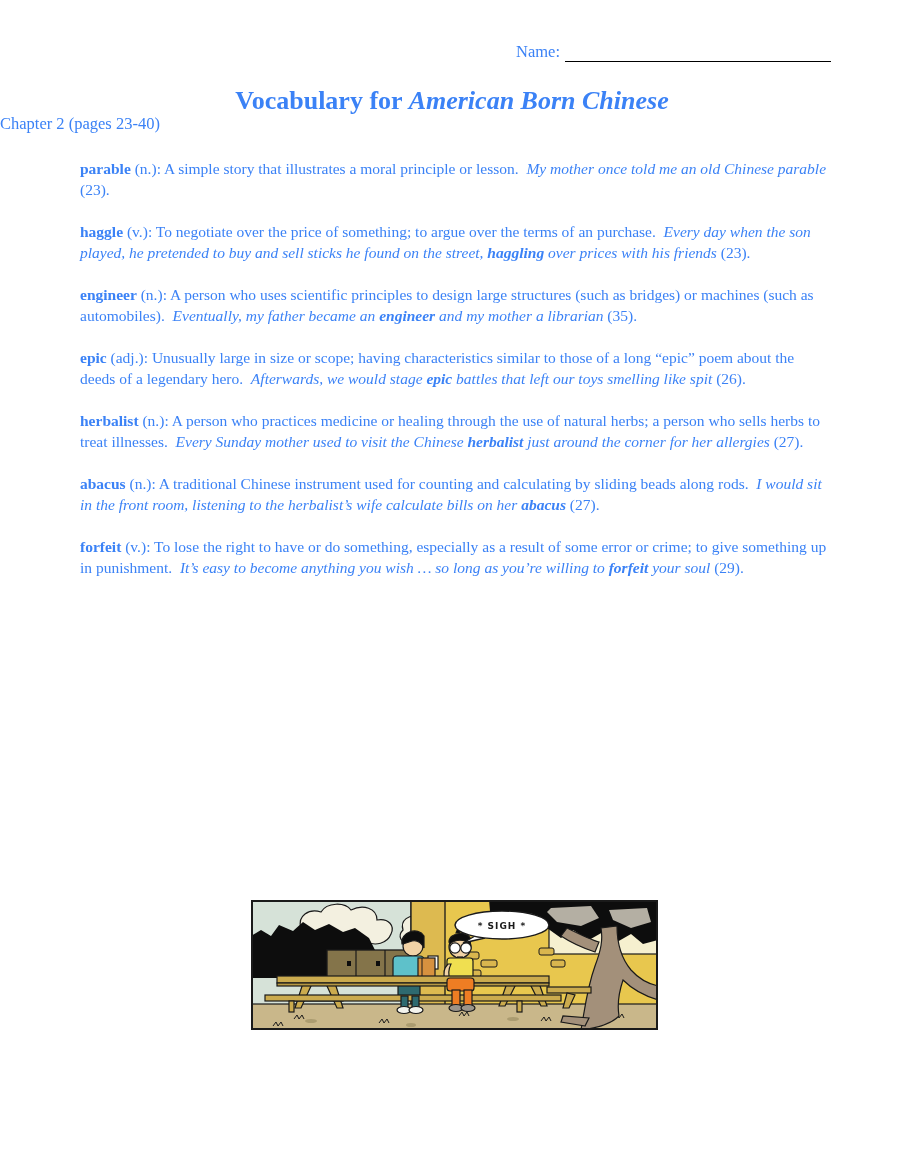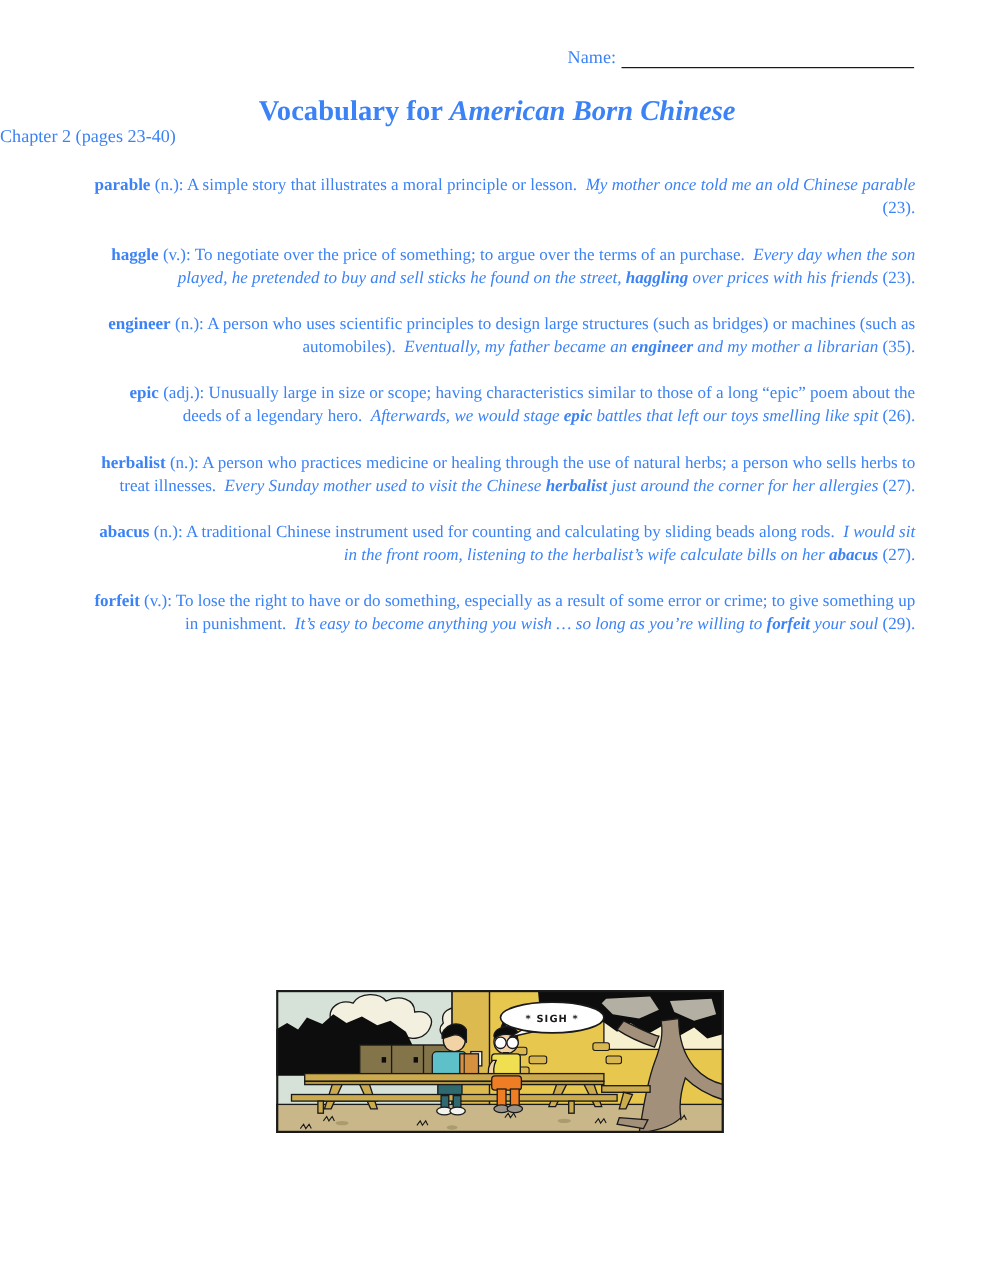--- a/index.html
+++ b/index.html
@@ -25,21 +25,21 @@
     text-align:center;font-size:26px;font-weight:bold;
     margin:0;
   }
   .title .book{font-style:italic;}
   .subtitle{
     position:absolute;top:114px;left:0;width:100%;
     font-size:16.5px;
   }
   .entries{
     position:absolute;top:158px;left:80px;width:752px;
-    font-size:15.5px;line-height:21px;text-align:right;
+    font-size:15.5px;line-height:21px;text-align:left;
   }
   .entry{margin:0 0 21px 0;}
   .term{font-weight:bold;}
   .i{font-style:italic;}
   .bi{font-style:italic;font-weight:bold;}
   .r{font-style:normal;font-weight:normal;}
   .comic-wrap{
     position:absolute;left:251px;top:900px;width:407px;height:130px;
   }
   .comic-wrap svg{display:block;}

